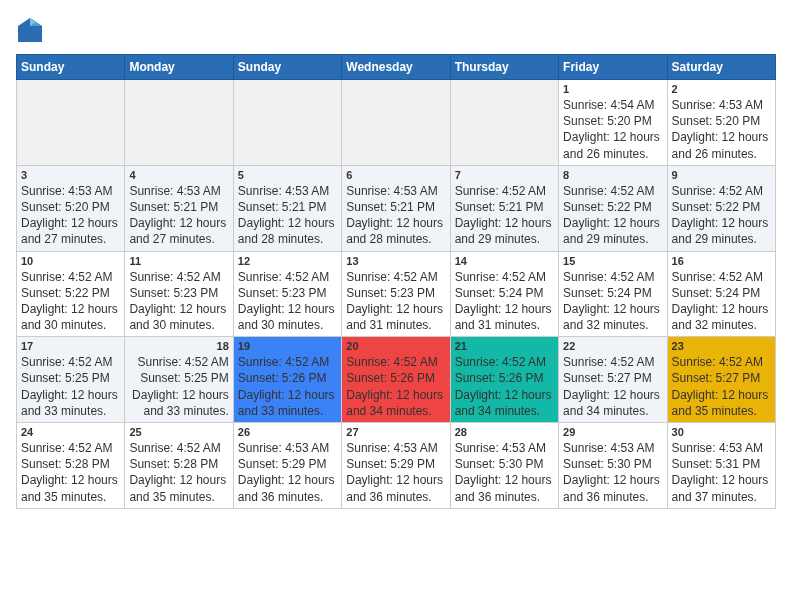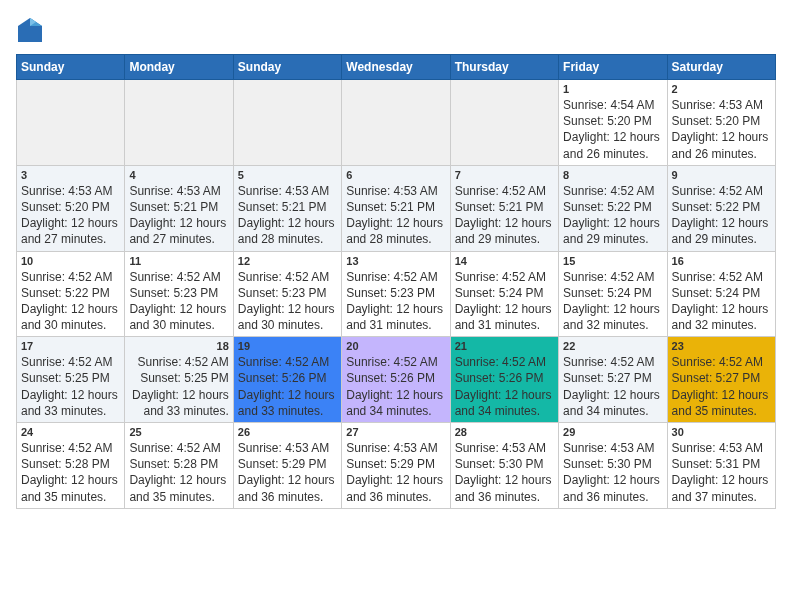--- a/index.html
+++ b/index.html
@@ -256,21 +256,21 @@
             <div class="day-info">Sunrise: 4:52 AM
 Sunset: 5:25 PM
 Daylight: 12 hours and 33 minutes.</div>
           </td>
           <td style="background: #3b82f6;">
             <span class="day-num">19</span>
             <div class="day-info">Sunrise: 4:52 AM
 Sunset: 5:26 PM
 Daylight: 12 hours and 33 minutes.</div>
           </td>
-          <td style="background: #c4b5fd;">
+          <td style="background: #ef4444;">
             <span class="day-num">20</span>
             <div class="day-info">Sunrise: 4:52 AM
 Sunset: 5:26 PM
 Daylight: 12 hours and 34 minutes.</div>
           </td>
           <td style="background: #14b8a6;">
             <span class="day-num">21</span>
             <div class="day-info">Sunrise: 4:52 AM
 Sunset: 5:26 PM
 Daylight: 12 hours and 34 minutes.</div>

